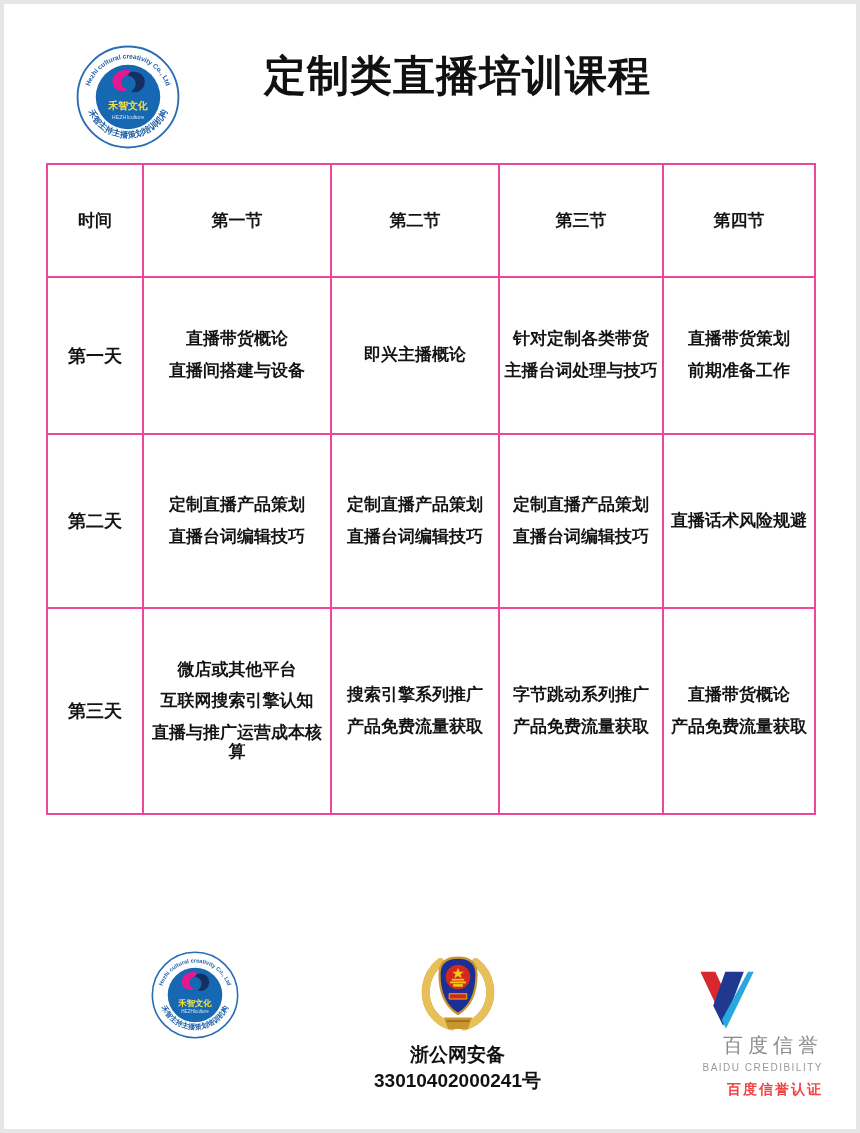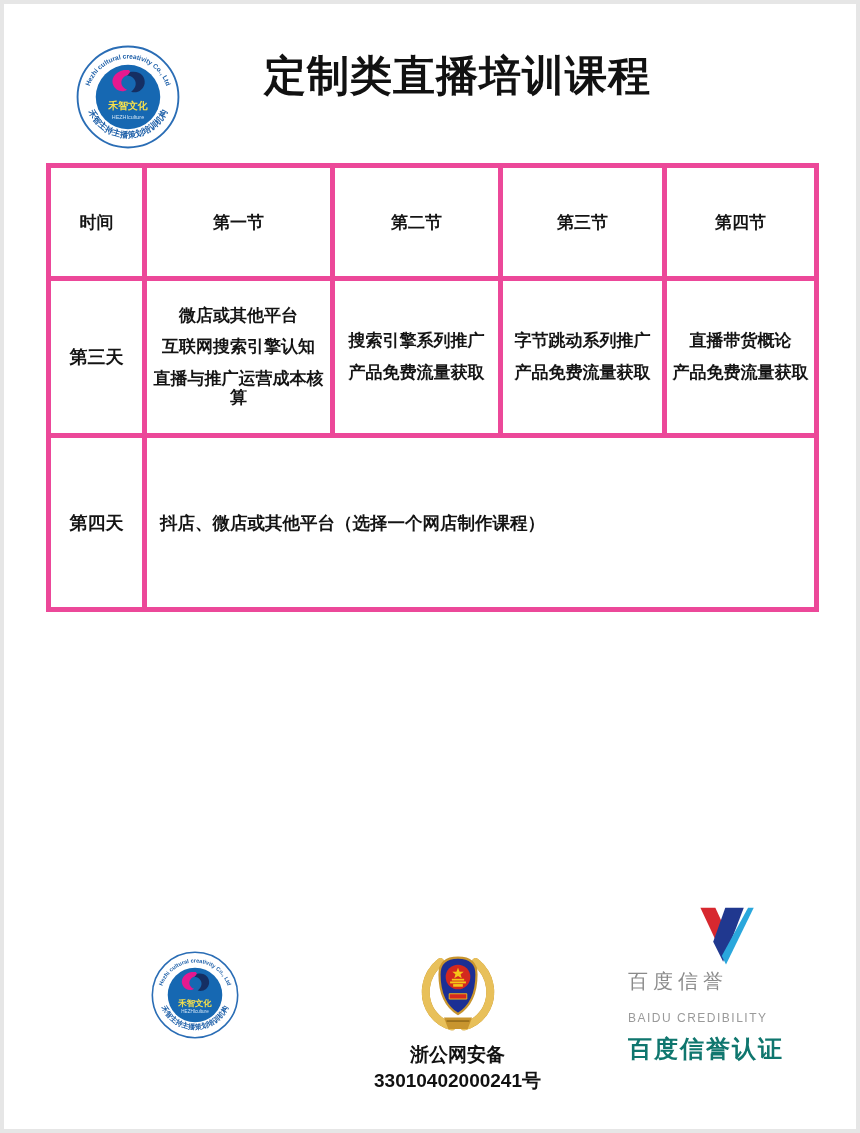--- a/index.html
+++ b/index.html
@@ -8,45 +8,45 @@
   .page{position:absolute;inset:0;background:#fff;border:4px solid #e6e6e6;box-sizing:border-box;}
 
   
   .hdr-logo{position:absolute;left:76px;top:44px;width:104px;height:106px;}
   .hdr-text{position:absolute;left:95px;right:40px;top:54px;text-align:center;}
   .title{font-size:42px;font-weight:bold;color:#111;letter-spacing:1px;line-height:1.05;}
   .subtitle{margin-top:9px;font-size:17px;font-weight:bold;color:#111;}
 
   
   table.tbl{position:absolute;left:46px;top:163px;width:768px;border-collapse:collapse;table-layout:fixed;}
-  .tbl th,.tbl td{border:5px solid #ec4899;text-align:center;vertical-align:middle;
+  .tbl th,.tbl td{border:2px solid #ec4899;text-align:center;vertical-align:middle;
                   font-weight:bold;font-size:17px;color:#141414;padding:0;}
   .tbl col.c0{width:96px}.tbl col.c1{width:188px}.tbl col.c2{width:168px}
   .tbl col.c3{width:164px}.tbl col.c4{width:152px}
   .tbl thead tr{height:113px;}
   .tbl tbody tr:nth-child(1){height:157px;}
   .tbl tbody tr:nth-child(2){height:174px;}
   .tbl tbody tr:nth-child(3){height:206px;}
   .tbl tbody tr:nth-child(4){height:110px;}
   .tbl td.day{font-size:18px;}
   .tbl .line{margin:13px 0;line-height:1.1;}
   .tbl td.span-cell{text-align:left;padding-left:13px;font-size:17.5px;}
 
   
   .foot-left{position:absolute;left:85px;top:950px;width:220px;text-align:center;}
   .foot-logo{width:88px;height:90px;margin:0 auto;}
   .copyright{margin-top:6px;font-size:15px;color:#8f8f8f;letter-spacing:0.5px;}
   .foot-center{position:absolute;left:335px;top:946px;width:245px;text-align:center;}
   .badge{width:88px;height:92px;margin:0 auto;}
   .police{margin-top:4px;font-size:19px;font-weight:bold;color:#111;}
-  .foot-right{position:absolute;left:628px;top:902px;width:195px;text-align:left;}
+  .foot-right{position:absolute;left:628px;top:966px;width:195px;text-align:right;}
   .bd-icon{width:74px;height:64px;margin:0 auto;}
   .bd-cn{font-size:20px;color:#8a8a8a;letter-spacing:5px;margin-top:2px;}
-  .bd-en{font-size:12px;color:#9a9a9a;letter-spacing:1.5px;margin-top:16px;}
-  .bd-cert{font-size:24px;color:#0f766e;font-weight:bold;letter-spacing:2px;margin-top:8px;}
+  .bd-en{font-size:10px;color:#9a9a9a;letter-spacing:1.5px;margin-top:3px;}
+  .bd-cert{font-size:14px;color:#ef4444;font-weight:bold;letter-spacing:2px;margin-top:8px;}
   svg{display:block;width:100%;height:100%;}
 </style>
 </head>
 <body>
 
 <div class="page"></div>
 
 <div class="hdr-logo">
     <svg viewBox="0 0 100 100">
       <circle cx="50" cy="50" r="48.5" fill="#fff" stroke="#2a6db5" stroke-width="1.8"></circle>
@@ -79,42 +79,74 @@
     <tr>
         <th>时间</th>
         <th>第一节</th>
         <th>第二节</th>
         <th>第三节</th>
         <th>第四节</th>
       </tr>
   </thead>
   <tbody>
       <tr>
+        <td class="day">第一天</td>
+        <td>
+          <div class="line">直播带货概论</div>
+          <div class="line">直播间搭建与设备</div>
+        </td>
+        <td>
+          <div class="line">即兴主播概论</div>
+        </td>
+        <td>
+          <div class="line">针对定制各类带货</div>
+          <div class="line">主播台词处理与技巧</div>
+        </td>
+        <td>
+          <div class="line">直播带货策划</div>
+          <div class="line">前期准备工作</div>
+        </td>
+      </tr>
+      <tr>
+        <td class="day">第二天</td>
+        <td>
+          <div class="line">定制直播产品策划</div>
+          <div class="line">直播台词编辑技巧</div>
+        </td>
+        <td>
+          <div class="line">定制直播产品策划</div>
+          <div class="line">直播台词编辑技巧</div>
+        </td>
+        <td>
+          <div class="line">定制直播产品策划</div>
+          <div class="line">直播台词编辑技巧</div>
+        </td>
+        <td>
+          <div class="line">直播话术风险规避</div>
+        </td>
+      </tr>
+      <tr>
         <td class="day">第三天</td>
         <td>
           <div class="line">微店或其他平台</div>
           <div class="line">互联网搜索引擎认知</div>
           <div class="line">直播与推广运营成本核算</div>
         </td>
         <td>
           <div class="line">搜索引擎系列推广</div>
           <div class="line">产品免费流量获取</div>
         </td>
         <td>
           <div class="line">字节跳动系列推广</div>
           <div class="line">产品免费流量获取</div>
         </td>
         <td>
           <div class="line">直播带货概论</div>
           <div class="line">产品免费流量获取</div>
         </td>
-      </tr>
-      <tr>
-        <td class="day">第四天</td>
-        <td colspan="4" class="span-cell">抖店、微店或其他平台（选择一个网店制作课程）</td>
       </tr>
     </tbody>
 </table>
 
 <div class="foot-left">
   <div class="foot-logo">
       <svg viewBox="0 0 100 100">
         <circle cx="50" cy="50" r="48.5" fill="#fff" stroke="#2a6db5" stroke-width="1.8"></circle>
         <defs>
           <path id="hz1t" d="M 11,52 A 39,39 0 0 1 89,52" fill="none"></path>

